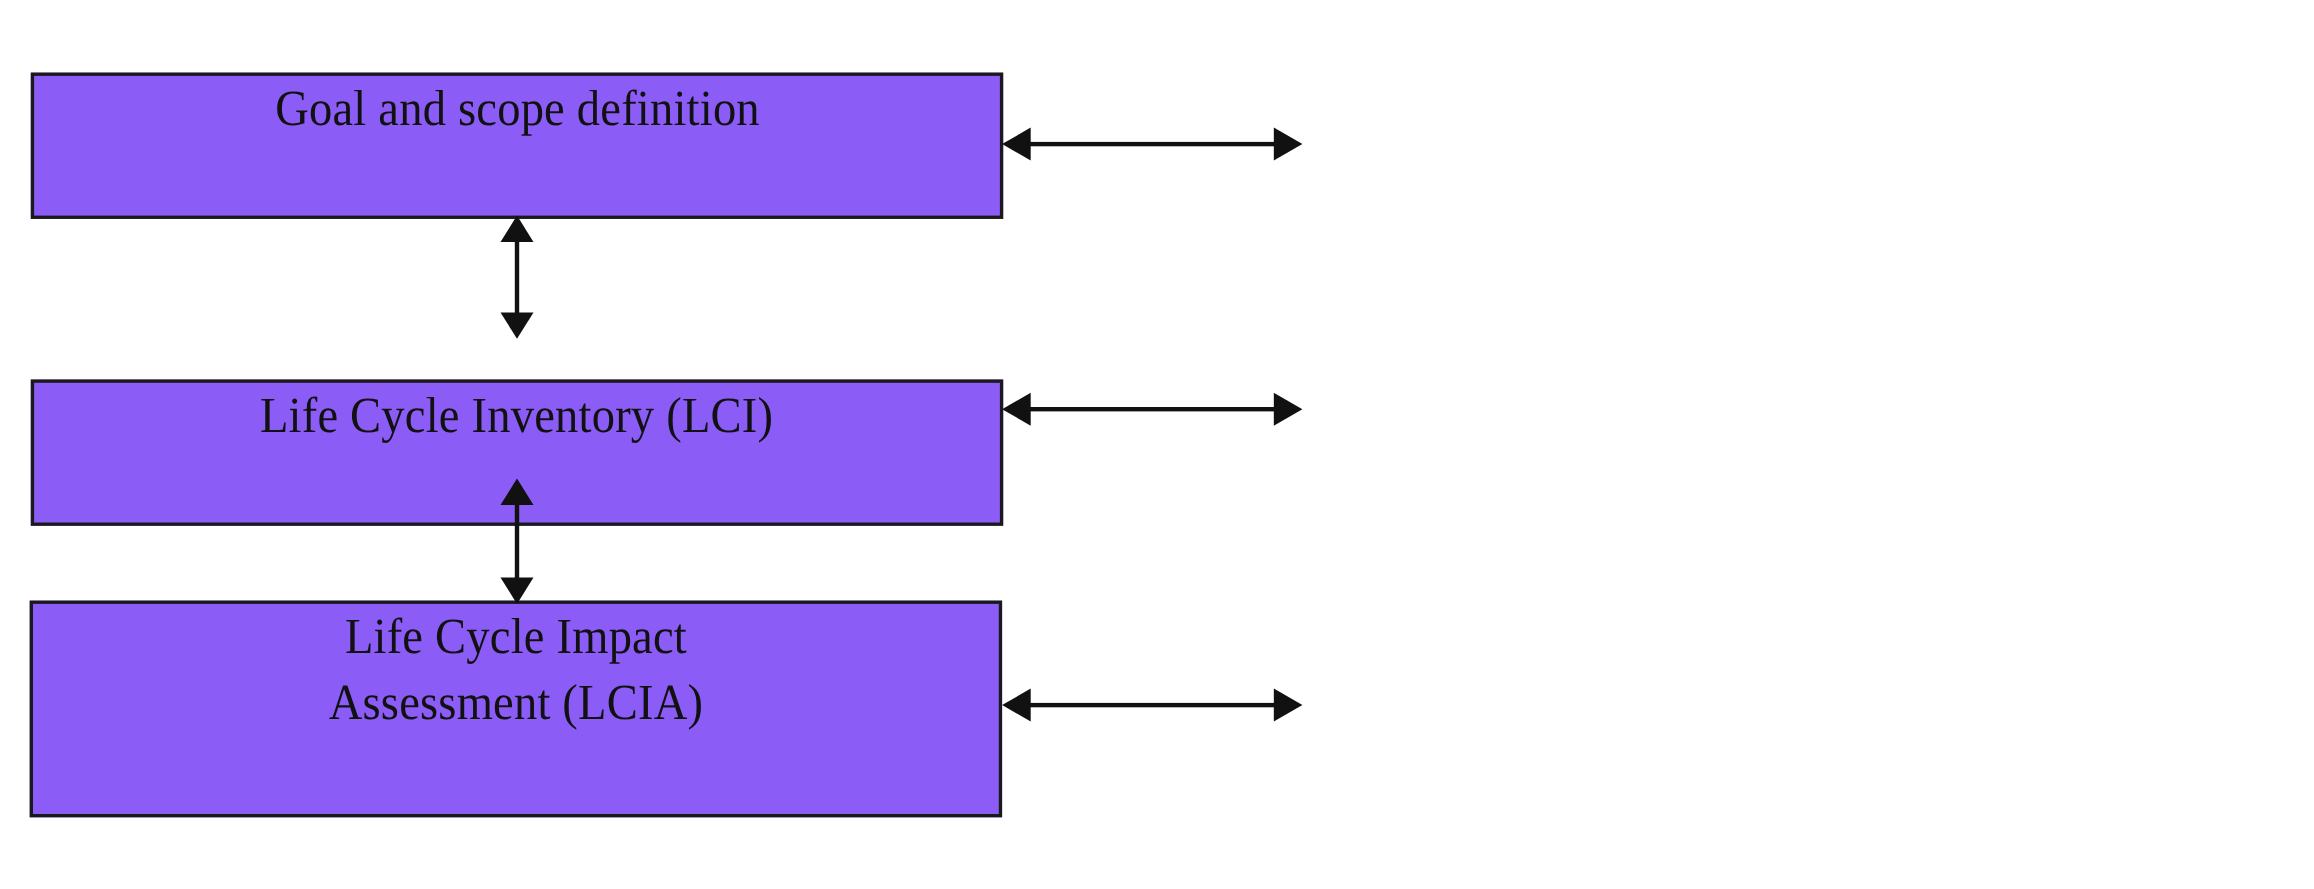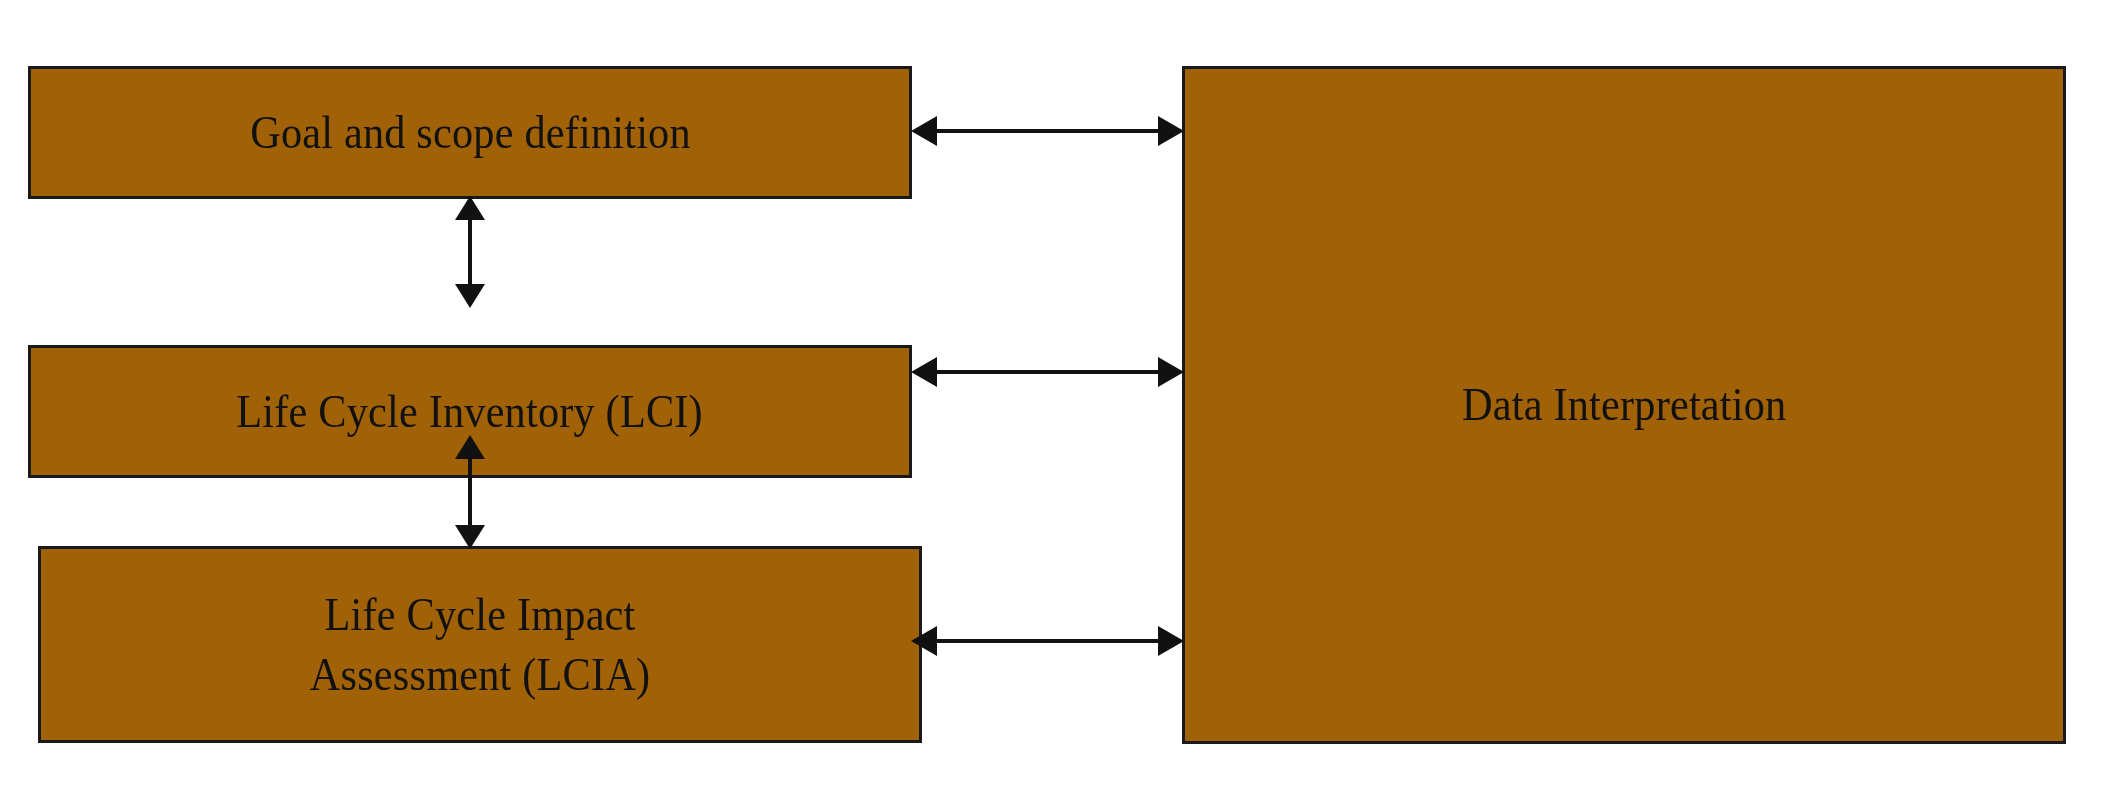--- a/index.html
+++ b/index.html
@@ -12,41 +12,40 @@
     position: relative;
     width: 2104px;
     height: 808px;
     background: #ffffff;
     overflow: hidden;
     font-family: "Liberation Serif", "DejaVu Serif", serif;
   }
   .node-box {
     position: absolute;
     box-sizing: border-box;
-    background: #a16207;
+    background: #8b5cf6;
     border: 3px solid #1a1a1a;
     display: flex;
-    align-items: center;
     justify-content: center;
     text-align: center;
   }
   .node-label {
     font-family: "Liberation Serif", "DejaVu Serif", serif;
     font-size: 46px;
     line-height: 1.30;
     color: #111111;
     letter-spacing: 0.2px;
     transform: scaleX(0.92);
     white-space: pre-line;
   }
 
   
   #box-goal-scope      { left: 28px;   top: 66px;  width: 884px; height: 133px; }
   #box-lci             { left: 28px;   top: 305px; width: 884px; height: 133px; margin-top: 40px; }
-  #box-lcia            { left: 38px;   top: 546px; width: 884px; height: 197px; }
+  #box-lcia            { left: 27px;   top: 546px; width: 884px; height: 197px; }
   #box-data-interp     { left: 1182px; top: 66px;  width: 884px; height: 678px; }
 
   
   .h-arrow {
     position: absolute;
     height: 30px;
     margin-top: -15px;
   }
   .h-arrow .shaft {
     position: absolute;
@@ -112,23 +111,20 @@
 
   <div class="node-box" id="box-lci">
     <span class="node-label">Life Cycle Inventory (LCI)</span>
   </div>
 
   <div class="node-box" id="box-lcia">
     <span class="node-label">Life Cycle Impact
 Assessment (LCIA)</span>
   </div>
 
-  <div class="node-box" id="box-data-interp">
-    <span class="node-label">Data Interpretation</span>
-  </div>
 
   <div class="h-arrow" id="arrow-goal-to-interp">
     <span class="head-left"></span>
     <span class="shaft"></span>
     <span class="head-right"></span>
   </div>
 
   <div class="h-arrow" id="arrow-lci-to-interp">
     <span class="head-left"></span>
     <span class="shaft"></span>

